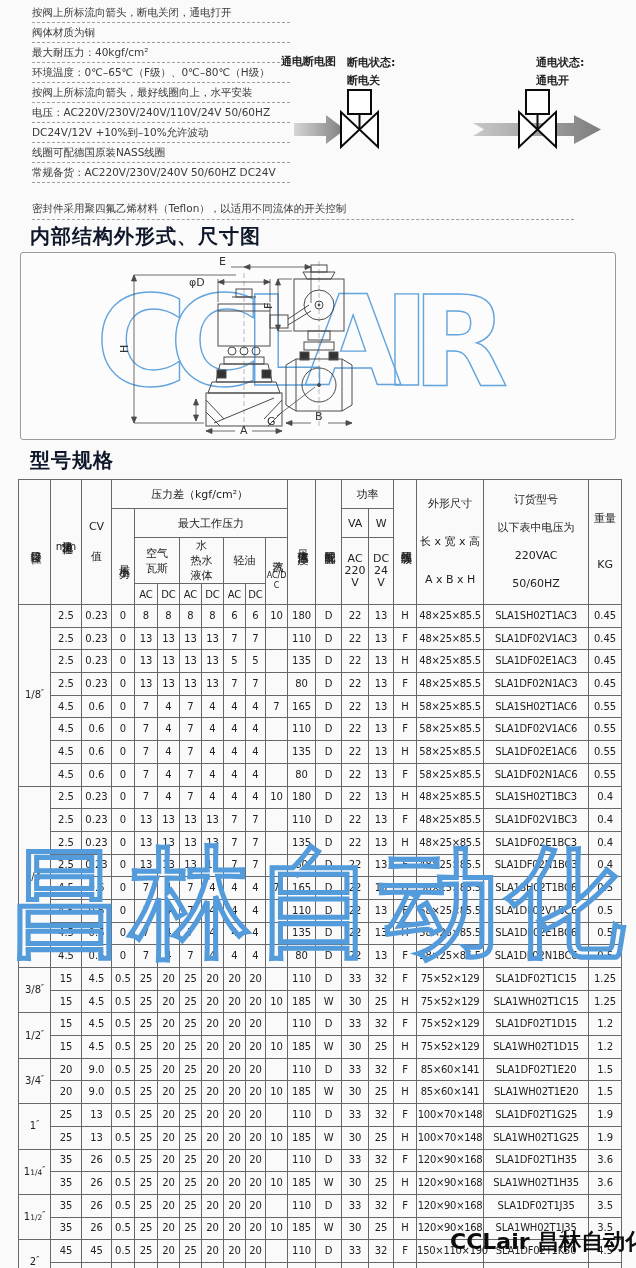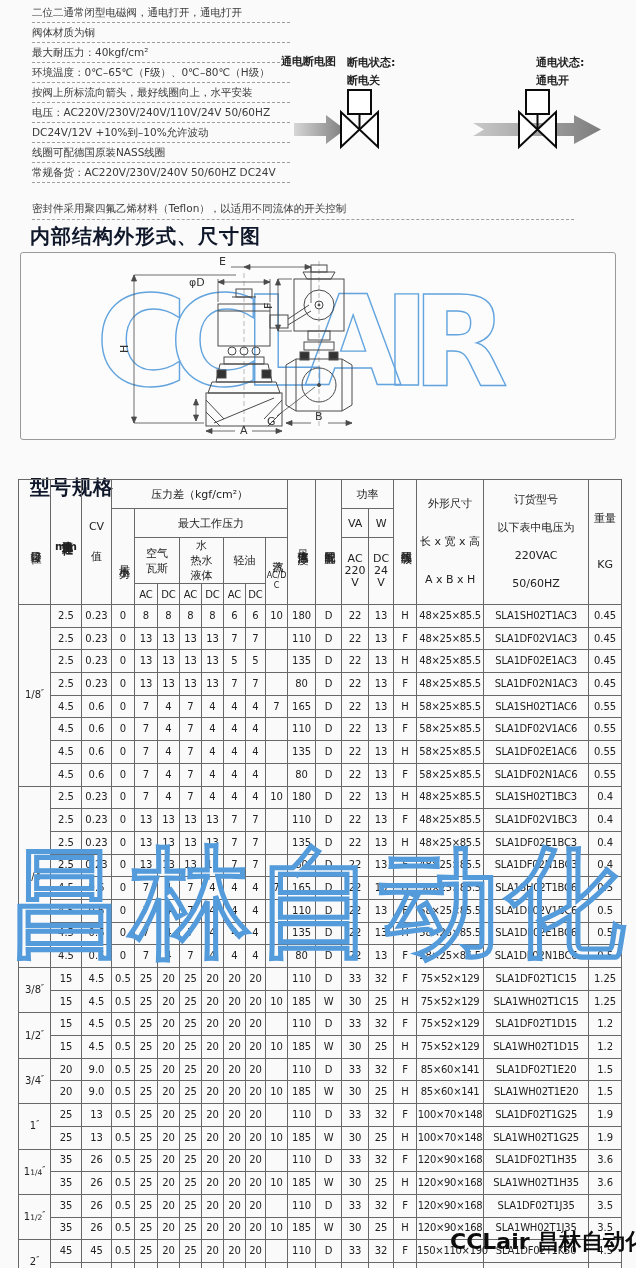--- a/index.html
+++ b/index.html
@@ -16,39 +16,39 @@
   .pd-label{position:absolute;font-size:11px;font-weight:bold;color:#222;line-height:18px;}
   .pd-label-off{left:347px;top:54px;}
   .pd-label-on{left:536px;top:54px;}
   .pd-svg{position:absolute;}
   .pd-svg-off{left:288px;top:82px;}
   .pd-svg-on{left:468px;top:82px;}
 
   
   .sec-heading{position:absolute;font-size:20px;font-weight:bold;color:#0f172a;letter-spacing:1px;}
   .h-structure{left:30px;top:223px;}
-  .h-spec{left:30px;top:447px;margin-top:27px;}
+  .h-spec{left:30px;top:447px;}
 
   
   .structure-box{position:absolute;left:20px;top:252px;width:594px;height:186px;border:1px solid #9a9a9a;border-radius:3px;background:#fcfcfc;}
   .structure-box svg{display:block;}
 
   
   .spec-table{position:absolute;left:18px;top:479px;width:601px;border-collapse:collapse;table-layout:fixed;z-index:1;}
   .spec-table th,.spec-table td{border:1px solid #686868;padding:0;text-align:center;vertical-align:middle;font-weight:normal;color:#222;}
   .spec-table th{font-size:11px;}
   .spec-table tbody td{font-size:10px;height:21.7px;line-height:1;}
   .hr1 th{height:28px;}
   .hr2 th{height:28px;}
   .hr3 th{height:42px;}
   .hr4 th{height:20px;font-size:10px;}
   .vt{writing-mode:vertical-rl;text-orientation:upright;letter-spacing:1px;display:inline-block;font-size:11px;}
   .ml{white-space:pre-line;}
   .h-cv{line-height:30px;font-size:11px;}
-  .flowhead{display:flex;flex-direction:column;align-items:center;gap:4px;font-size:10.5px;font-weight:bold;}
+  .flowhead{display:flex;flex-direction:column;align-items:center;gap:4px;font-size:10.5px;}
   .h-dims-cell{line-height:38px;font-size:10.5px;margin-left:36px;}
   .h-order-cell{line-height:28px;font-size:10.5px;}
   .h-weight-cell{line-height:46px;font-size:11px;}
   .steam-head{display:flex;flex-direction:column;align-items:center;gap:17px;}
   .steam-acdc{font-size:8px;word-break:break-all;line-height:1.15;width:20px;}
   .pwr-sub{font-size:10px;line-height:12px;}
   .size-cell{font-size:10.5px;}
   .size-cell .frac{font-size:7.5px;}
   .size-cell .inch{font-size:8px;vertical-align:top;}
   .c-dims{font-size:8.3px;letter-spacing:-0.3px;}
@@ -59,21 +59,21 @@
   
   .blue-wm{position:absolute;left:0;top:808px;z-index:2;pointer-events:none;}
   .corner-wm{position:absolute;left:450px;top:1227px;z-index:3;font-size:22px;font-weight:bold;color:#0c0c0c;white-space:nowrap;}
 </style>
 </head>
 <body>
 
 <div class="canvas">
 
   <ul class="features">
-    <li>二位二通常闭型电磁阀，通电打开，通电打开</li>
+    <li>按阀上所标流向箭头，断电关闭，通电打开</li>
     <li>阀体材质为铜</li>
     <li>最大耐压力：40kgf/cm²</li>
     <li>环境温度：0℃–65℃（F级）、0℃–80℃（H级）</li>
     <li>按阀上所标流向箭头，最好线圈向上，水平安装</li>
     <li>电压：AC220V/230V/240V/110V/24V  50/60HZ</li>
     <li>DC24V/12V  +10%到–10%允许波动</li>
     <li>线圈可配德国原装NASS线圈</li>
     <li>常规备货：AC220V/230V/240V 50/60HZ DC24V</li>
   </ul>
   <div class="feature-wide">密封件采用聚四氟乙烯材料（Teflon），以适用不同流体的开关控制</div>

